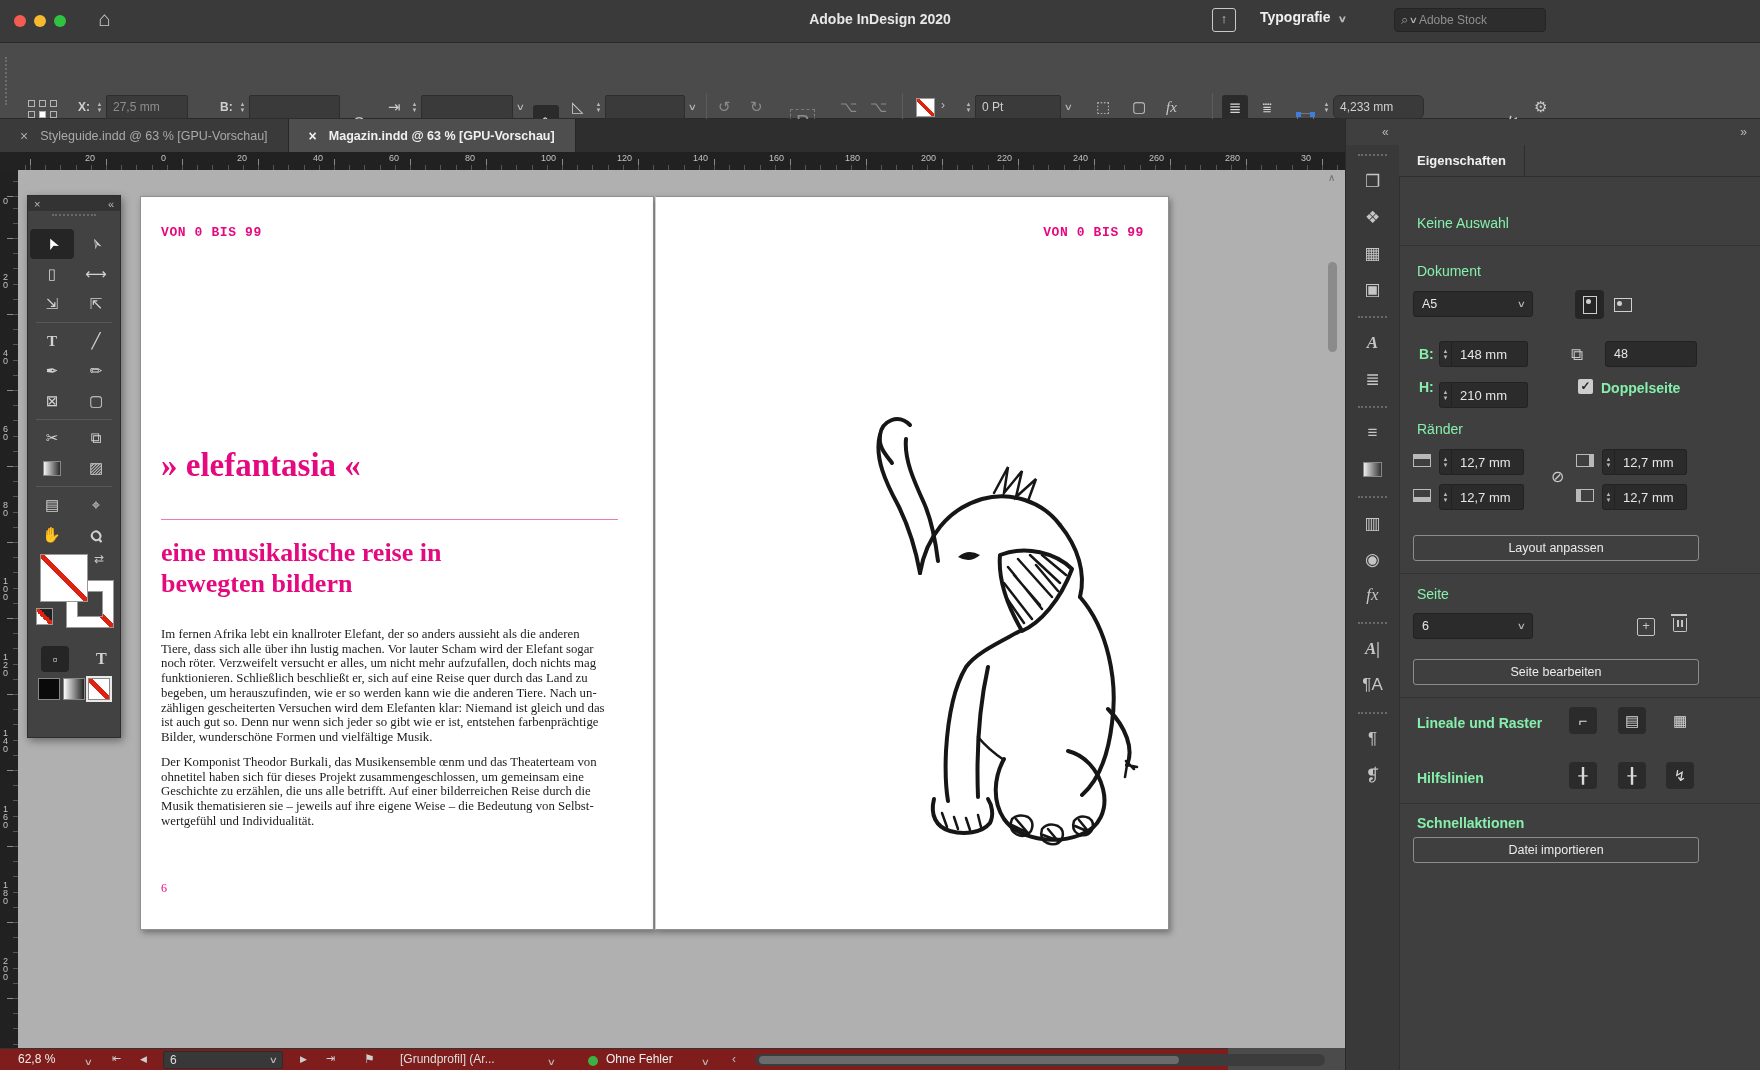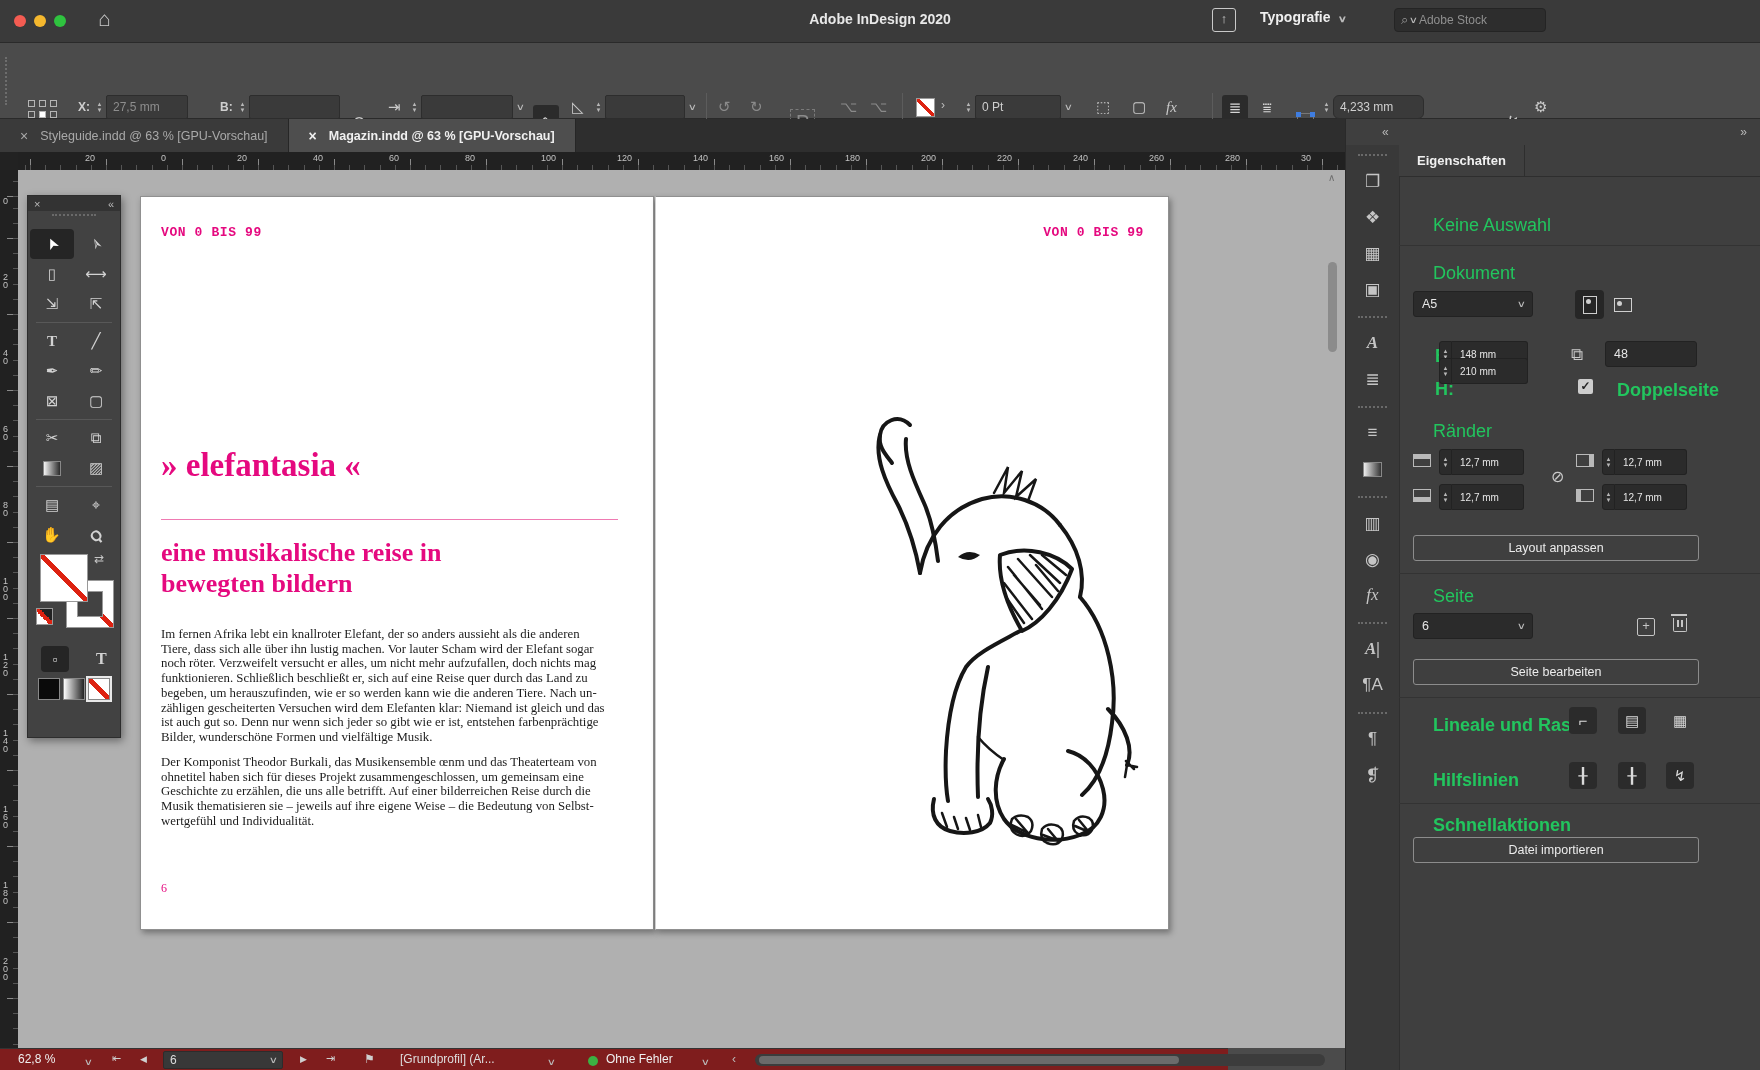--- a/index.html
+++ b/index.html
@@ -129,27 +129,27 @@
   #dockbar .l{position:absolute;left:36px;top:6px;} #dockbar .r{position:absolute;right:14px;top:6px;}
   #strip{position:absolute;left:0;top:26px;width:53px;bottom:0;background:#393939;border-right:1px solid #2f2f2f;}
   .strip-grip{margin:9px 12px 5px;border-top:2px dotted #6a6a6a;height:2px;}
   .strip-icon{height:36px;display:flex;align-items:center;justify-content:center;color:#c5c5c5;font-size:17px;}
   .strip-icon .ser{font-family:"Liberation Serif",serif;font-style:italic;font-weight:bold;}
   .strip-icon .ital{font-style:italic;font-family:"Liberation Serif",serif;}
   .strip-icon .grad{width:17px;height:13px;background:linear-gradient(90deg,#eee,#333);border:1px solid #888;}
   #pmain{position:absolute;left:53px;top:26px;right:0;bottom:0;}
   #ptab{position:absolute;left:0;top:0;width:100%;height:31px;border-bottom:1px solid #2e2e2e;}
   #ptab .tabbox{position:absolute;left:0;top:0;height:31px;padding:0 18px;display:flex;align-items:center;background:#3f3f3f;border-right:1px solid #2e2e2e;font-size:13px;font-weight:bold;color:#f0f0f0;}
-  .plabel{position:absolute;color:#22c55e;font-size:18px;margin-left:16px;}
+  .plabel{position:absolute;color:#86efac;font-size:14px;}
   .psep{position:absolute;left:0;width:100%;height:1px;background:#333;}
   .pfield{position:absolute;display:flex;align-items:center;height:26px;background:#2b2b2b;border:1px solid #222;border-radius:3px;color:#e6e6e6;font-size:12.5px;padding:0 8px;box-sizing:border-box;}
   .pfield .dd{position:absolute;right:7px;}
   .pcombo{position:absolute;display:flex;height:26px;}
   .pcombo .st{background:#2b2b2b;border:1px solid #222;border-radius:3px 0 0 3px;height:26px;box-sizing:border-box;}
-  .pcombo .val{display:flex;align-items:center;background:#2b2b2b;border:1px solid #222;border-left:none;border-radius:0 3px 3px 0;color:#e6e6e6;font-size:10px;padding:0 8px;box-sizing:border-box;height:26px;}
+  .pcombo .val{display:flex;align-items:center;background:#2b2b2b;border:1px solid #222;border-left:none;border-radius:0 3px 3px 0;color:#e6e6e6;font-size:13px;padding:0 8px;box-sizing:border-box;height:26px;}
   .obtn{position:absolute;height:26px;border:1px solid #8c8c8c;border-radius:3px;color:#ececec;font-size:12.5px;display:flex;align-items:center;justify-content:center;box-sizing:border-box;}
   .orient{position:absolute;width:29px;height:29px;border-radius:4px;display:flex;align-items:center;justify-content:center;}
   .orient.active{background:#262626;}
   .orient .pg{width:12px;height:16px;border:1.5px solid #cfcfcf;position:relative;}
   .orient .pg.land{width:16px;height:12px;}
   .orient .pg::after{content:"";position:absolute;left:2px;top:2px;width:5px;height:5px;border-radius:50%;background:#cfcfcf;}
   .chk{position:absolute;width:15px;height:15px;background:#cdcdcd;border-radius:2px;color:#222;font-size:12px;font-weight:bold;text-align:center;line-height:15px;}
   .mi{position:absolute;width:18px;height:13px;border:1.5px solid #b9b9b9;box-sizing:border-box;}
   .mi::after{content:"";position:absolute;background:#b9b9b9;}
   .mi.t::after{left:0;right:0;top:0;height:4px;}
@@ -602,21 +602,21 @@
       <div class="pcombo" style="left:40px;top:196px;" data-name="document-width-field">
           <span class="st" data-name="stepper-icon"></span>
           <span class="val" style="width:76px;">148 mm</span>
         </div>
       <span class="pico" style="left:172px;top:200px;font-size:17px;" data-name="pages-icon">⧉</span>
       <div class="pfield" style="left:206px;top:196px;width:92px;" data-name="page-count-field">
           <span>48</span>
         </div>
 
       <span class="plabel" style="left:20px;top:234px;font-weight:bold;" data-name="h-label">H:</span>
-      <div class="pcombo" style="left:40px;top:213px;align-items:center;" data-name="document-height-field">
+      <div class="pcombo" style="left:40px;top:237px;align-items:center;" data-name="document-height-field">
           <span class="st" data-name="stepper-icon"></span>
           <span class="val" style="width:76px;">210 mm</span>
         </div>
       <span class="chk" style="left:179px;top:234px;" data-name="facing-pages-checkbox">✓</span>
       <span class="plabel" style="left:202px;top:235px;font-weight:bold;" data-name="facing-pages-label">Doppelseite</span>
 
       <span class="plabel" style="left:18px;top:276px;" data-name="section-raender-label">Ränder</span>
       <span class="mi t" style="left:14px;top:309px;" data-name="margin-top-icon"></span>
       <div class="pcombo" style="left:40px;top:304px;" data-name="margin-top-field">
           <span class="st" data-name="stepper-icon"></span>

